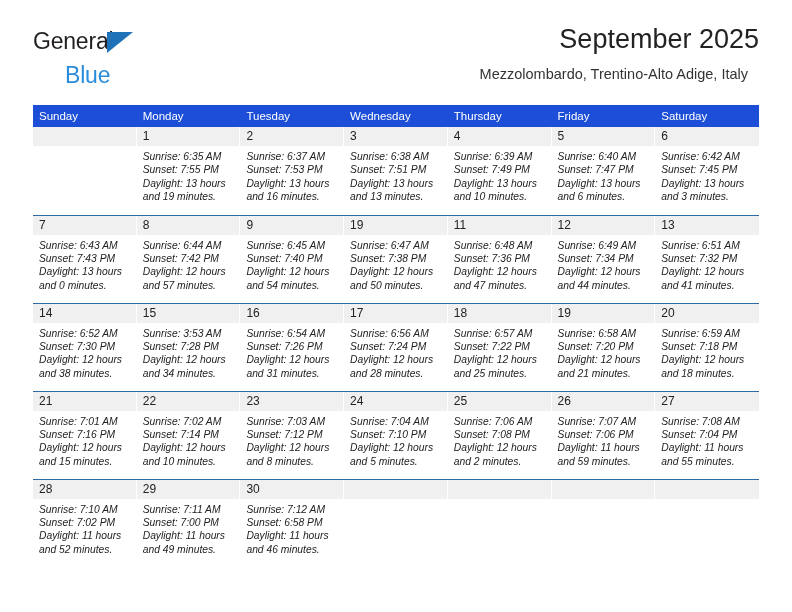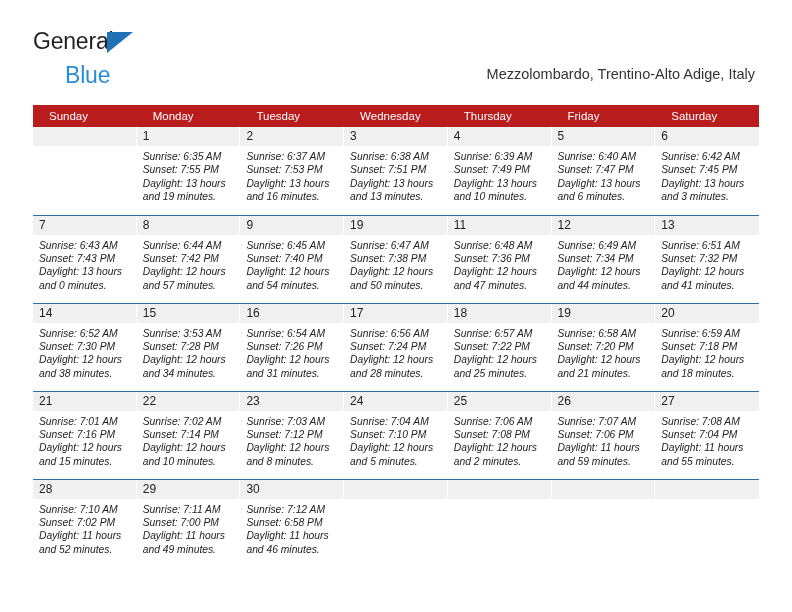--- a/index.html
+++ b/index.html
@@ -68,45 +68,45 @@
     position: absolute;
     right: 0;
     top: 0;
     font-size: 27px;
     color: #222222;
     text-align: right;
     white-space: nowrap;
   }
   .subtitle {
     position: absolute;
-    right: 4px;
+    right: 11px;
     top: 42px;
     font-size: 14.5px;
     color: #333333;
     text-align: left;
     white-space: nowrap;
   }
 
   
   .cal {
     position: absolute;
     left: 33px;
     top: 105px;
     width: 726px;
     border-collapse: collapse;
     table-layout: fixed;
   }
 
   .cal th {
-    background: #b91c1c;
+    background: #1d4ed8;
     color: #ffffff;
     font-size: 11.5px;
     font-weight: normal;
     text-align: left;
-    padding: 5px 0 5px 16px;
+    padding: 5px 0 5px 6px;
     height: 21px;
     border: none;
   }
 
   .cal td {
     vertical-align: top;
     padding: 0;
     border: none;
     border-top: 1.5px solid #2e6da4;
     background: #ffffff;
@@ -143,20 +143,21 @@
 <div class="page">
 
   <div class="top">
 
     <div class="brand">
       <span class="brand-row1">General</span>
       <span class="brand-tri"></span>
       <span class="brand-row2">Blue</span>
     </div>
 
+    <div class="title">September 2025</div>
     <div class="subtitle">Mezzolombardo, Trentino-Alto Adige, Italy</div>
 
   </div>
 
   <table class="cal">
     <thead>
       <tr>
         <th>Sunday</th>
         <th>Monday</th>
         <th>Tuesday</th>

